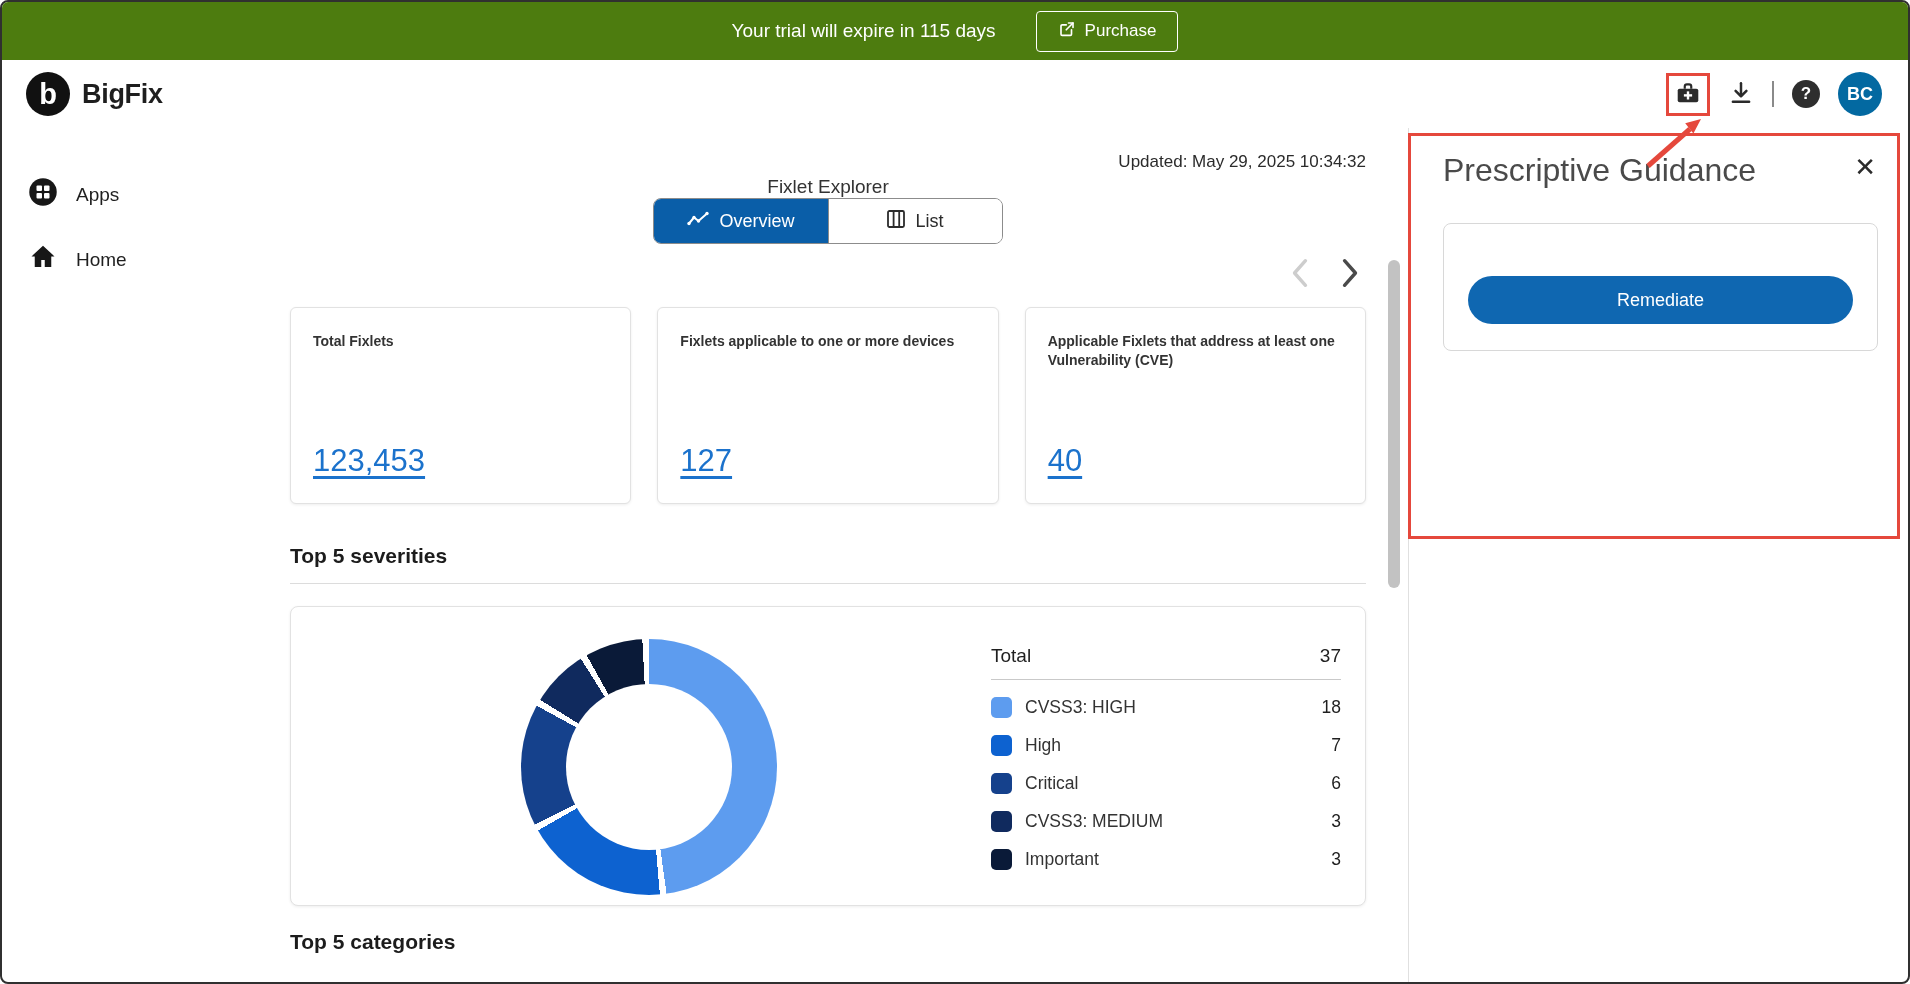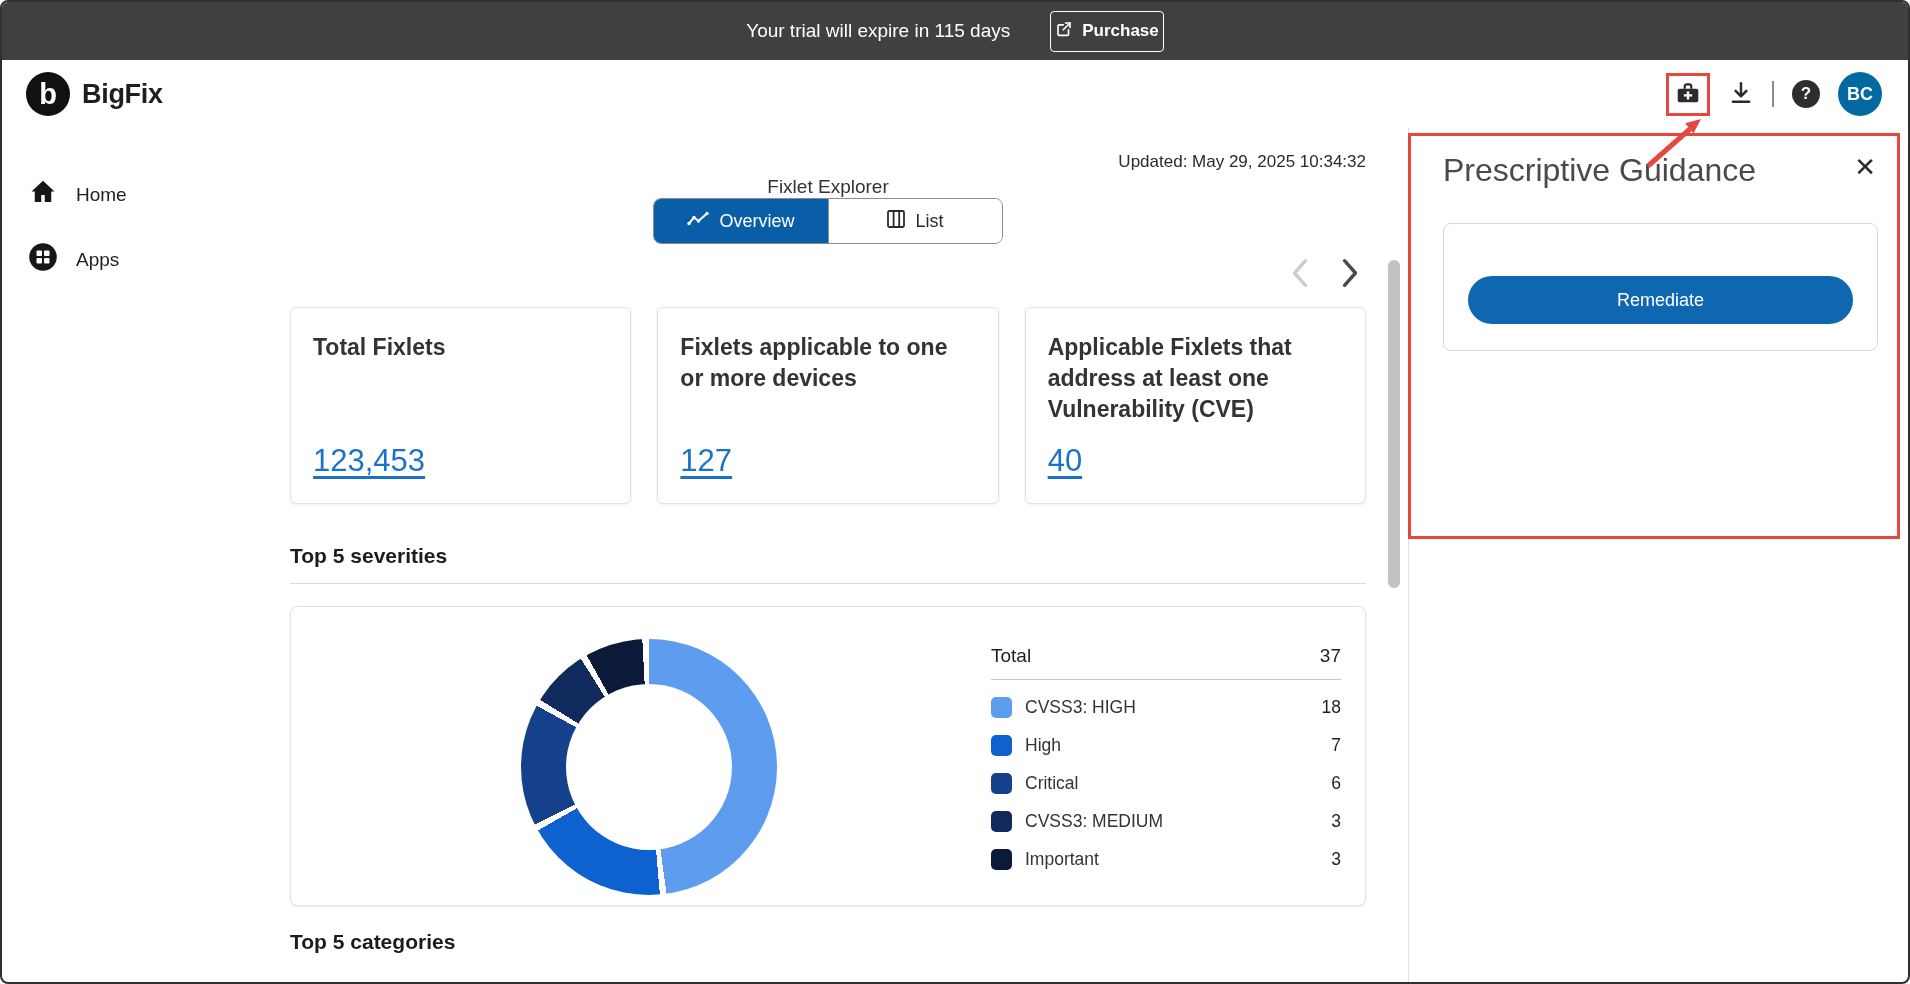--- a/index.html
+++ b/index.html
@@ -1,22 +1,22 @@
 <!DOCTYPE html>
 <html><head>
 <meta charset="utf-8">
 <style>
   * { margin:0; padding:0; box-sizing:border-box; }
   body { font-family:"Liberation Sans", sans-serif; background:#fff; }
   .page { position:relative; width:1910px; height:984px; border:2px solid #303030; border-radius:8px; overflow:hidden; background:#fff; }
 
   
-  .banner { height:58px; background:#404040; display:flex; align-items:center; justify-content:center; gap:40px; }
+  .banner { height:58px; background:#4d7c0f; display:flex; align-items:center; justify-content:center; gap:40px; }
   .banner-msg { color:#fff; font-size:19px; }
-  .purchase-btn { display:flex; align-items:center; gap:9px; border:1.5px solid #fff; border-radius:4px; background:transparent; color:#fff; font-size:17px; padding:8px 4px; cursor:pointer; font-family:inherit;font-weight:bold; }
+  .purchase-btn { display:flex; align-items:center; gap:9px; border:1.5px solid #fff; border-radius:4px; background:transparent; color:#fff; font-size:17px; padding:8px 21px; cursor:pointer; font-family:inherit; }
 
   
   .header { height:68px; display:flex; align-items:center; padding:0 26px 0 24px; background:#fff; }
   .logo-circle { width:44px; height:44px; border-radius:50%; background:#111; color:#fff; display:flex; align-items:center; justify-content:center; font-size:29px; font-weight:700; }
   .brand { font-size:27px; font-weight:700; color:#1e1e1e; margin-left:12px; letter-spacing:-0.3px; }
   .header-right { margin-left:auto; display:flex; align-items:center; gap:18px; }
   .icon-btn { background:none; border:none; cursor:pointer; display:flex; align-items:center; justify-content:center; padding:0; }
   .icon-annot { border:3px solid #E5483C; padding:4px 6px; display:flex; align-items:center; }
   .hdr-divider { width:2px; height:26px; background:#8a8a8a; }
   .help-circle { width:28px; height:28px; border-radius:50%; background:#2e2e2e; color:#fff; font-size:17px; font-weight:700; display:flex; align-items:center; justify-content:center; }
@@ -34,21 +34,21 @@
   .main-title { font-size:19px; color:#333; }
   .toggle { display:flex; border:1px solid #8c8c8c; border-radius:8px; overflow:hidden; height:46px; background:#fff; }
   .toggle-btn { display:flex; align-items:center; justify-content:center; gap:10px; font-size:18px; width:174px; background:#fff; color:#2b2b2b; border:none; cursor:pointer; font-family:inherit; }
   .toggle-btn.active { background:#0A5EA8; color:#fff; }
   .toggle-btn + .toggle-btn { border-left:1px solid #8c8c8c; }
   .carousel { display:flex; justify-content:flex-end; gap:30px; margin-top:14px; padding-right:6px; }
   .chev { background:none; border:none; cursor:pointer; padding:0; display:flex; }
 
   .cards { display:flex; gap:26px; margin-top:16px; }
   .stat-card { flex:1; height:197px; border:1px solid #e2e2e2; border-radius:6px; box-shadow:0 1px 3px rgba(0,0,0,0.07); padding:24px 22px; display:flex; flex-direction:column; justify-content:space-between; background:#fff; }
-  .stat-title { font-size:23px; font-weight:600; color:#333; line-height:1.35; }
+  .stat-title { font-size:14px; font-weight:600; color:#333; line-height:1.35; }
   .stat-value { font-size:31px; color:#1B72CC; text-decoration:underline; text-underline-offset:5px; width:max-content; cursor:pointer; }
 
   .section-heading { margin-top:40px; font-size:21px; font-weight:700; color:#1c1c1c; padding-bottom:15px; border-bottom:1px solid #dcdcdc; }
   .section-heading.categories { margin-top:24px; border-bottom:none; }
 
   .chart-card { margin-top:22px; border:1px solid #e2e2e2; border-radius:8px; box-shadow:0 1px 3px rgba(0,0,0,0.07); height:300px; padding:24px; display:flex; background:#fff; }
   .donut-wrap { margin-left:206px; margin-top:8px; position:relative; width:256px; height:256px; flex:none; }
   .donut { width:256px; height:256px; border-radius:50%; }
   .donut-hole { position:absolute; left:45px; top:45px; width:166px; height:166px; background:#fff; border-radius:50%; }
   .legend { margin-left:auto; width:350px; margin-top:14px; }
@@ -124,37 +124,37 @@
       </button>
       <div class="avatar">BC</div>
     </div>
   </div>
 
   <div class="content">
 
     <div class="sidebar">
       <div class="side-item">
         <span>
-          <svg width="30" height="30" viewBox="0 0 24 24" fill="#171717">
-              <path d="M12 3L2.8 11.5h2.6V20h5.2v-5.6h2.8V20h5.2v-8.5h2.6z"></path>
-            </svg>
-        </span>
-        <span>Home</span>
-      </div>
-      <div class="side-item">
-        <span>
           <svg width="30" height="30" viewBox="0 0 24 24">
               <circle cx="12" cy="12" r="11" fill="#171717"></circle>
               <rect x="6.8" y="6.8" width="4.4" height="4.4" rx="0.8" fill="#fff"></rect>
               <rect x="12.8" y="6.8" width="4.4" height="4.4" rx="0.8" fill="#fff"></rect>
               <rect x="6.8" y="12.8" width="4.4" height="4.4" rx="0.8" fill="#fff"></rect>
               <rect x="12.8" y="12.8" width="4.4" height="4.4" rx="0.8" fill="#fff"></rect>
             </svg>
         </span>
         <span>Apps</span>
+      </div>
+      <div class="side-item">
+        <span>
+          <svg width="30" height="30" viewBox="0 0 24 24" fill="#171717">
+              <path d="M12 3L2.8 11.5h2.6V20h5.2v-5.6h2.8V20h5.2v-8.5h2.6z"></path>
+            </svg>
+        </span>
+        <span>Home</span>
       </div>
     </div>
 
     <div class="main">
       <div class="updated">Updated: May 29, 2025 10:34:32</div>
 
       <div class="main-head">
         <div class="main-title">Fixlet Explorer</div>
         <div class="toggle">
           <button class="toggle-btn active">

